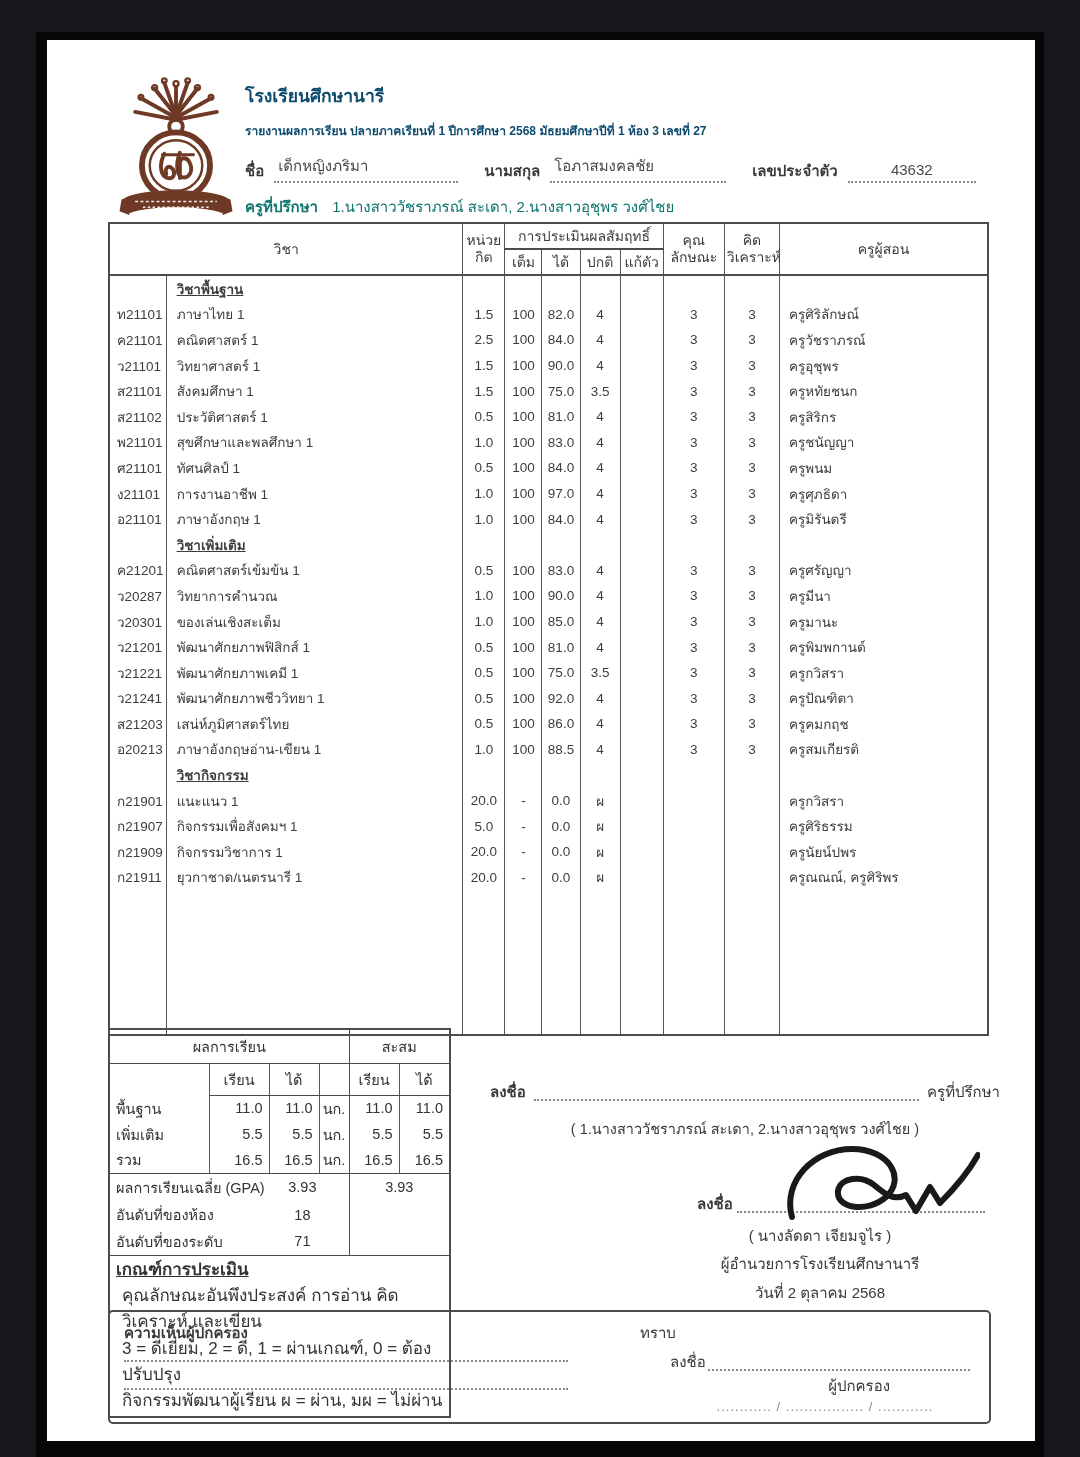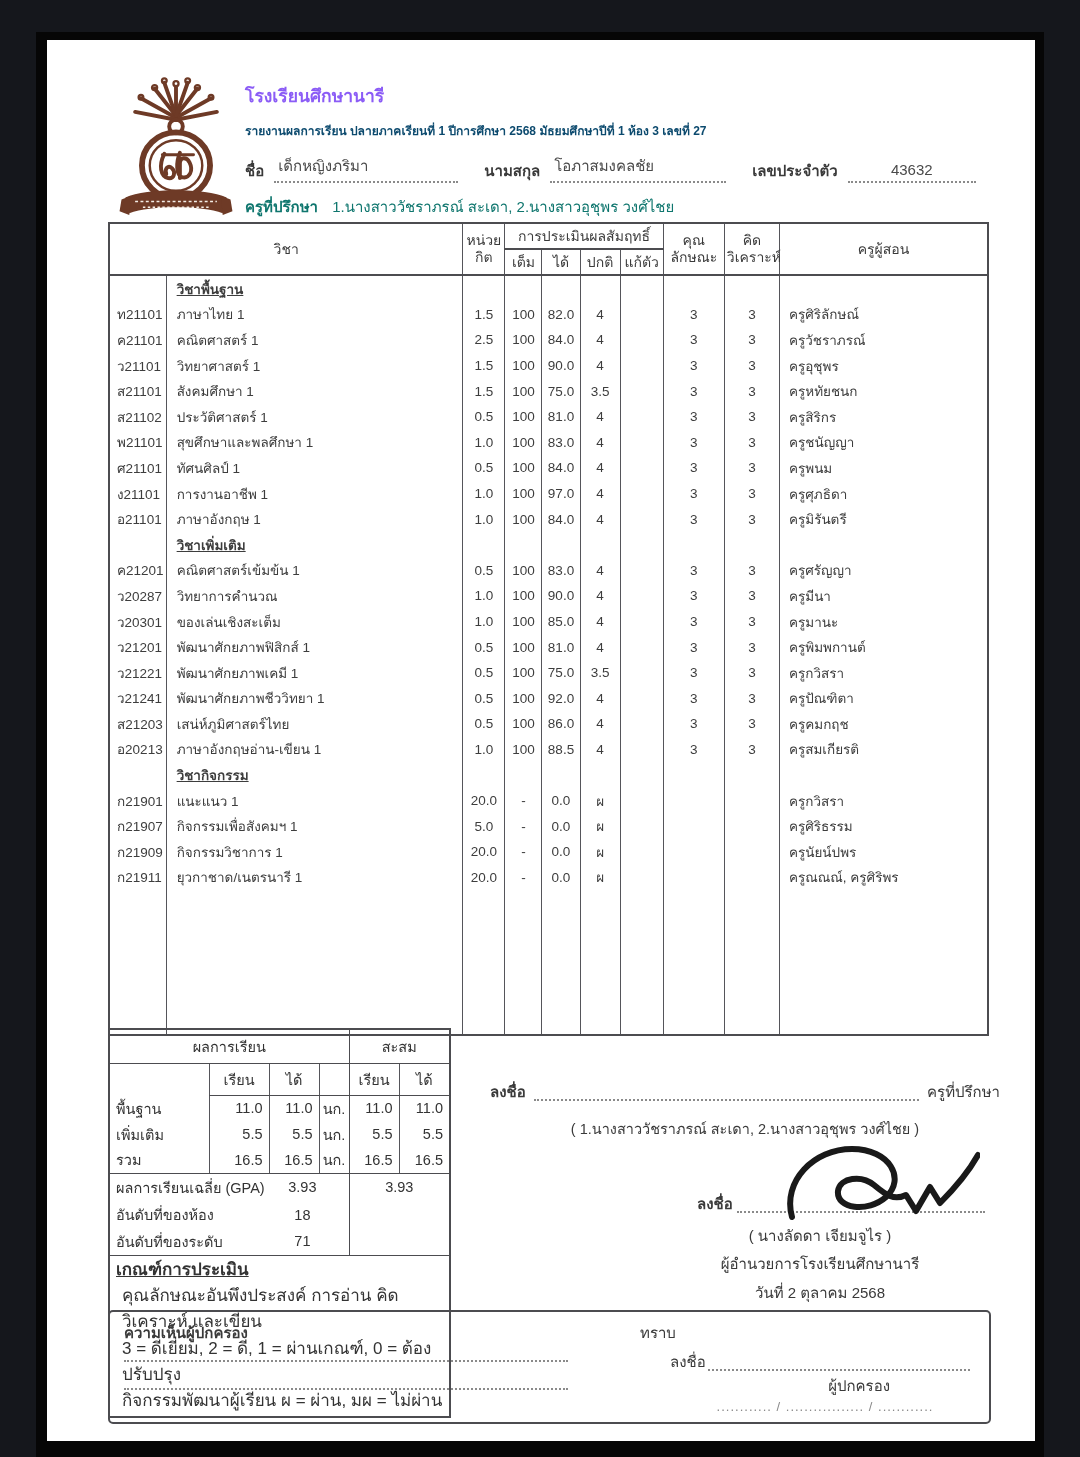--- a/index.html
+++ b/index.html
@@ -4,21 +4,21 @@
 <style>
   html,body{margin:0;padding:0;}
   body{width:1080px;height:1457px;background:#15171c;overflow:hidden;
        font-family:"Liberation Sans","DejaVu Sans",sans-serif;-webkit-font-smoothing:antialiased;}
   .frame{position:absolute;left:36px;top:32px;width:1008px;height:1425px;background:#060606;}
   .page{position:absolute;left:47px;top:40px;width:988px;height:1401px;background:#ffffff;color:#333;}
 
   
   .logo{position:absolute;left:60px;top:33px;width:138px;height:146px;}
   .hblock{position:absolute;left:198px;top:42px;width:760px;}
-  .school{font-size:17.5px;font-weight:bold;color:#8b5cf6;}
+  .school{font-size:17.5px;font-weight:bold;color:#0c4a6e;}
   .repline{margin-top:11px;font-size:12px;font-weight:bold;color:#0c4a6e;}
   .idline{margin-top:14px;font-size:15px;color:#3a3a3a;display:flex;align-items:flex-end;}
   .idline .lbl{font-weight:bold;margin-right:10px;}
   .dotval{display:inline-block;border-bottom:2px dotted #8a8a8a;padding:0 4px 3px 4px;margin-right:26px;color:#4a4a4a;}
   .advline{margin-top:12px;font-size:15px;color:#0f766e;}
   .advline b{margin-right:10px;}
 
   
   table{border-collapse:collapse;table-layout:fixed;}
   .t{position:absolute;left:61px;top:182px;width:881px;border:2px solid #4c4c50;font-size:13.5px;color:#3d3d3d;}

